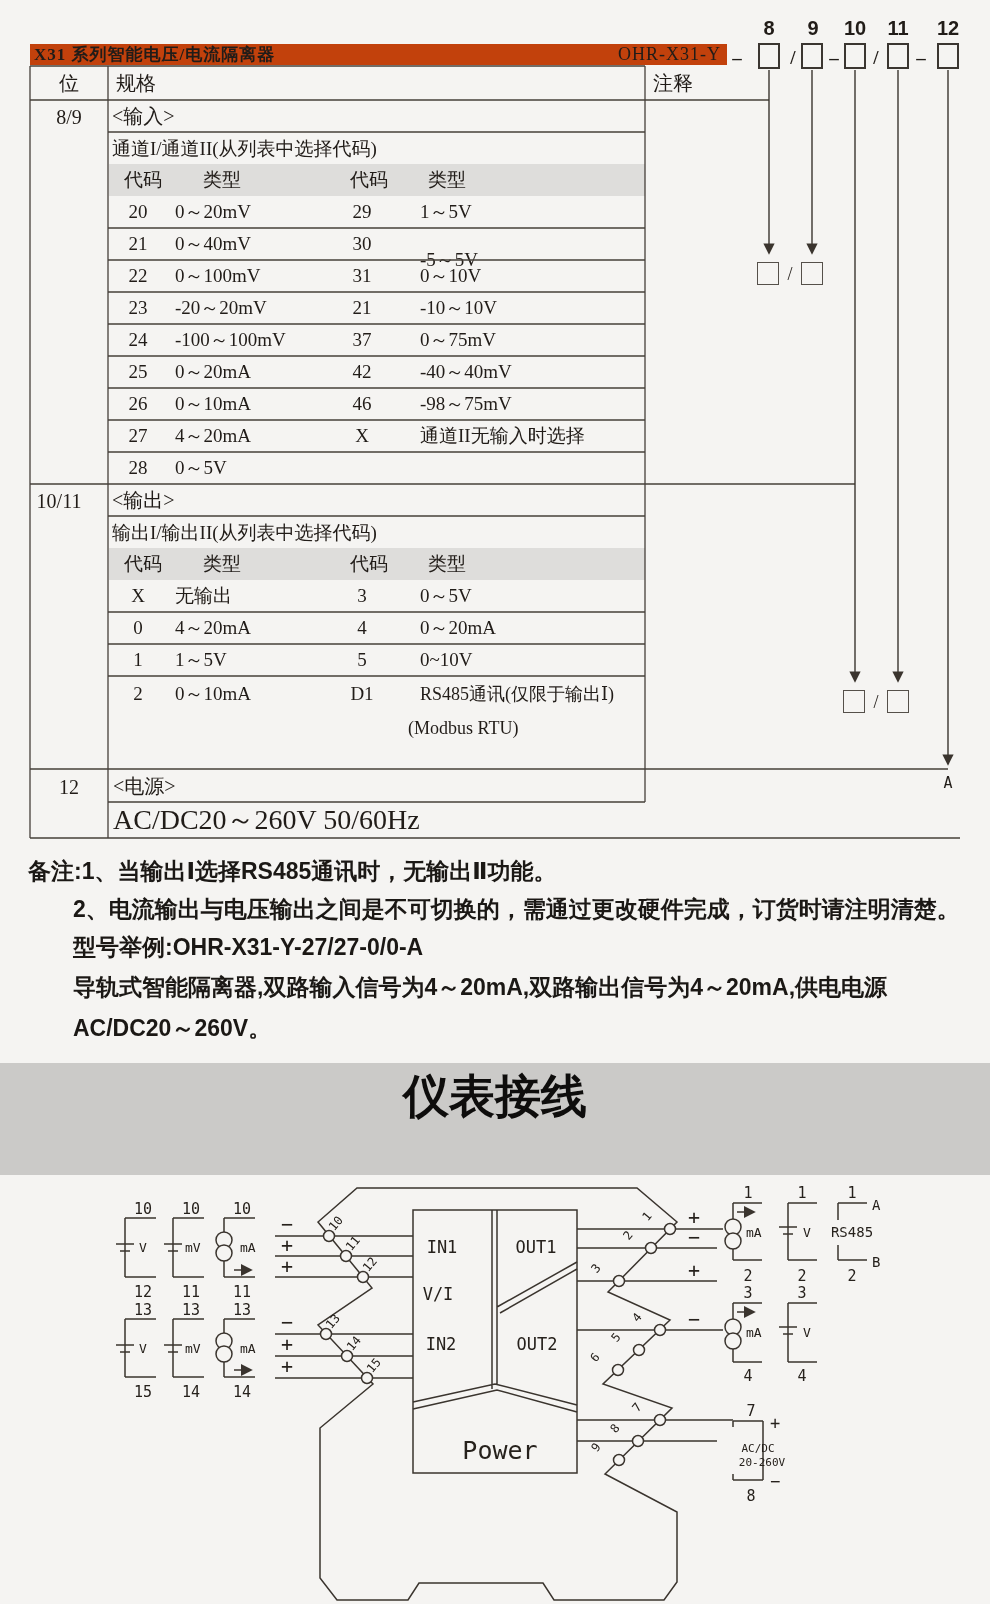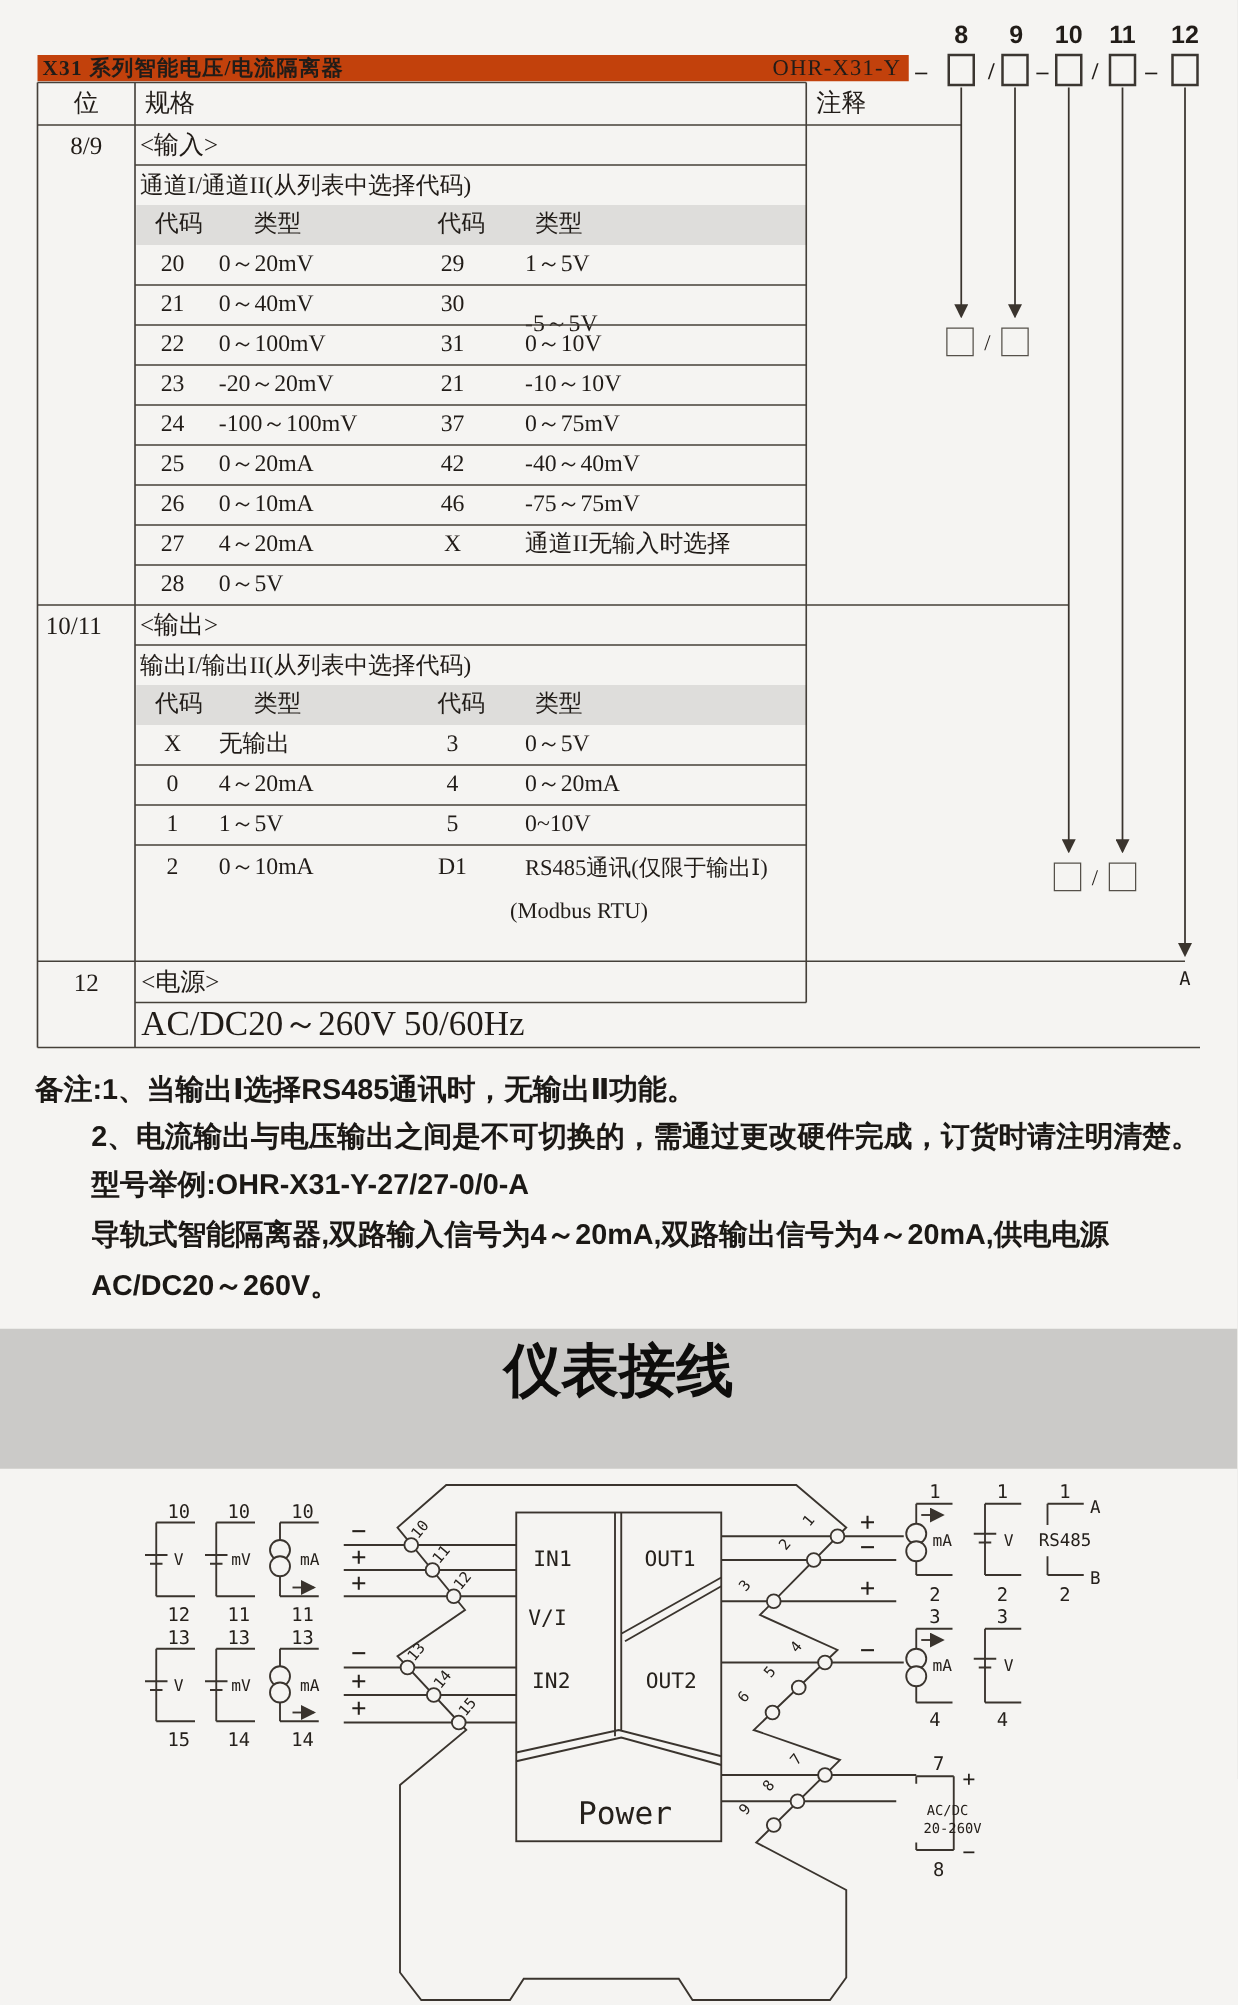--- a/index.html
+++ b/index.html
@@ -292,21 +292,21 @@
   <div class="abs cell" style="left:420px;top:324px">0～75mV</div>
 
   <div class="abs cell center" style="left:112px;top:356px;width:52px">25</div>
   <div class="abs cell" style="left:175px;top:356px">0～20mA</div>
   <div class="abs cell center" style="left:336px;top:356px;width:52px">42</div>
   <div class="abs cell" style="left:420px;top:356px">-40～40mV</div>
 
   <div class="abs cell center" style="left:112px;top:388px;width:52px">26</div>
   <div class="abs cell" style="left:175px;top:388px">0～10mA</div>
   <div class="abs cell center" style="left:336px;top:388px;width:52px">46</div>
-  <div class="abs cell" style="left:420px;top:388px">-75～75mV</div>
+  <div class="abs cell" style="left:420px;top:388px">-98～75mV</div>
 
   <div class="abs cell center" style="left:112px;top:420px;width:52px">27</div>
   <div class="abs cell" style="left:175px;top:420px">4～20mA</div>
   <div class="abs cell center" style="left:336px;top:420px;width:52px">X</div>
   <div class="abs cell" style="left:420px;top:420px">通道II无输入时选择</div>
 
   <div class="abs cell center" style="left:112px;top:452px;width:52px">28</div>
   <div class="abs cell" style="left:175px;top:452px">0～5V</div>
 
   <div class="abs poslab" style="left:20px;top:486px">10/11</div>

